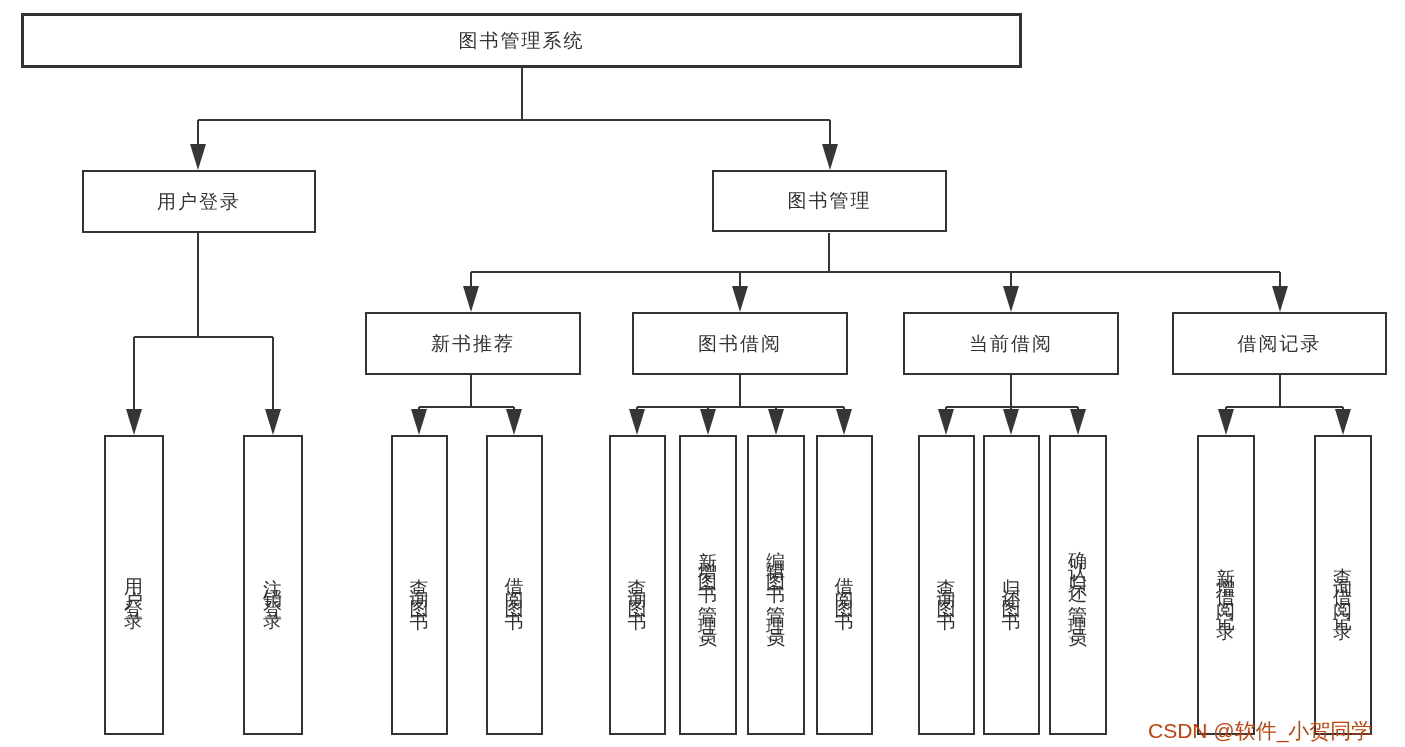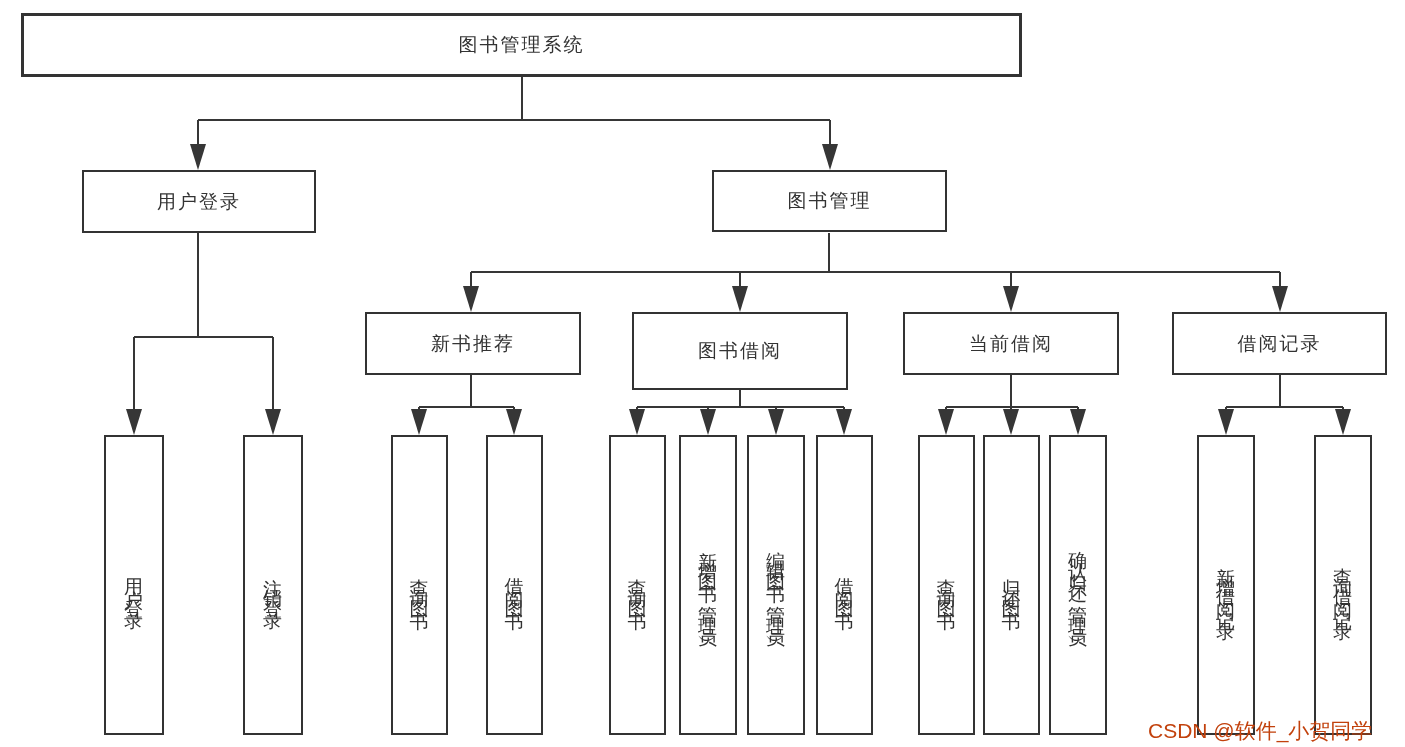--- a/index.html
+++ b/index.html
@@ -87,35 +87,35 @@
       <polygon points="768,409 784,409 776,435"></polygon>
       <polygon points="836,409 852,409 844,435"></polygon>
       <polygon points="938,409 954,409 946,435"></polygon>
       <polygon points="1003,409 1019,409 1011,435"></polygon>
       <polygon points="1070,409 1086,409 1078,435"></polygon>
       <polygon points="1218,409 1234,409 1226,435"></polygon>
       <polygon points="1335,409 1351,409 1343,435"></polygon>
     </g>
   </svg>
 
-  <div class="box h root" style="left:21px;top:13px;width:1001px;height:64px">
+  <div class="box h root" style="left:21px;top:13px;width:1001px;height:55px">
     <span>图书管理系统</span>
   </div>
 
   <div class="box h" style="left:82px;top:170px;width:234px;height:63px">
     <span>用户登录</span>
   </div>
   <div class="box h" style="left:712px;top:170px;width:235px;height:62px">
     <span>图书管理</span>
   </div>
 
   <div class="box h" style="left:365px;top:312px;width:216px;height:63px">
     <span>新书推荐</span>
   </div>
-  <div class="box h" style="left:632px;top:312px;width:216px;height:78px">
+  <div class="box h" style="left:632px;top:312px;width:216px;height:63px">
     <span>图书借阅</span>
   </div>
   <div class="box h" style="left:1172px;top:312px;width:215px;height:63px">
     <span>借阅记录</span>
   </div>
   <div class="box h" style="left:903px;top:312px;width:216px;height:63px">
     <span>当前借阅</span>
   </div>
 
   <div class="box v leaf" style="left:104px;top:435px;width:60px;height:300px">

